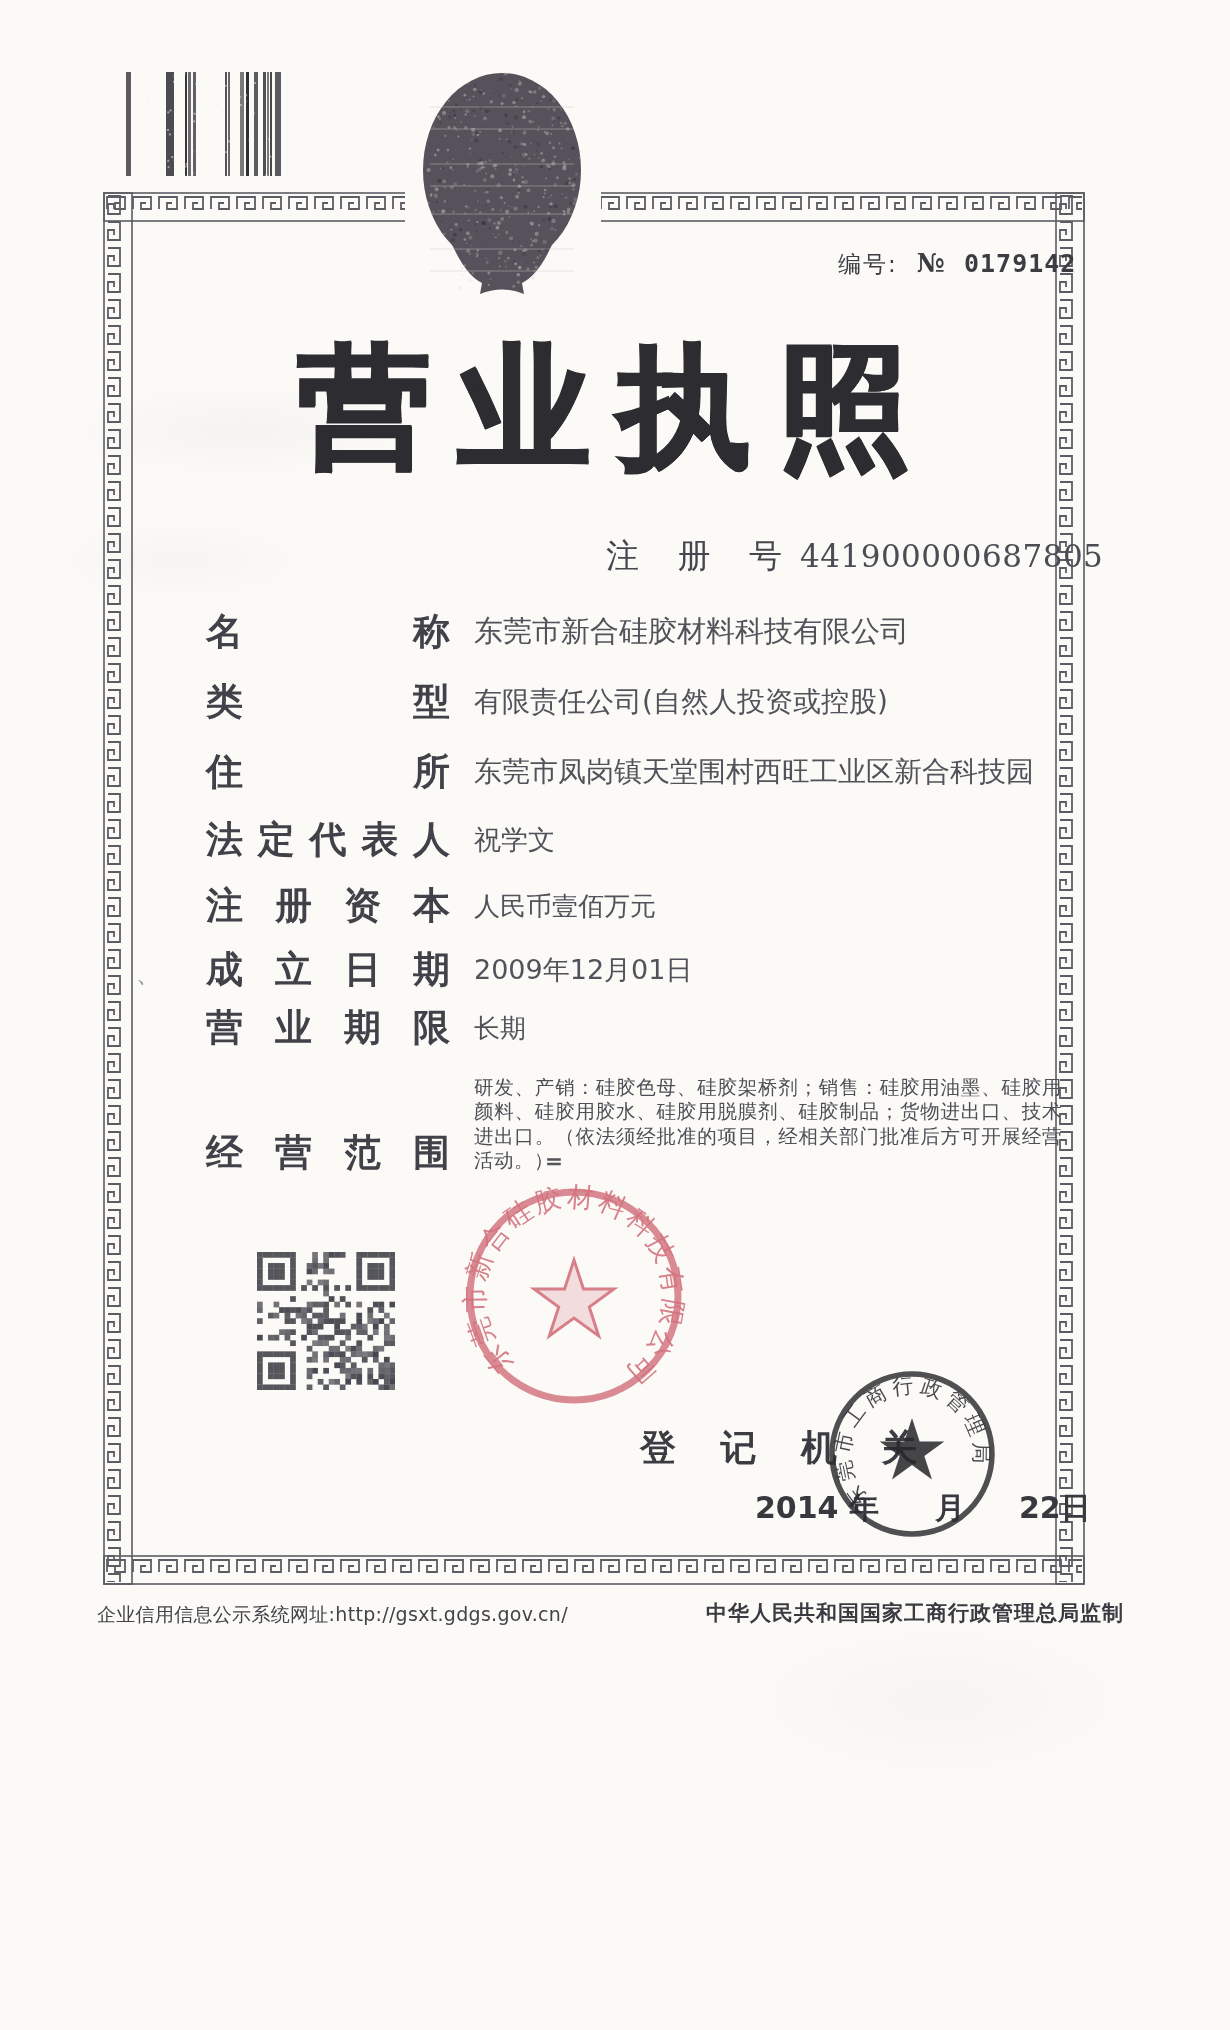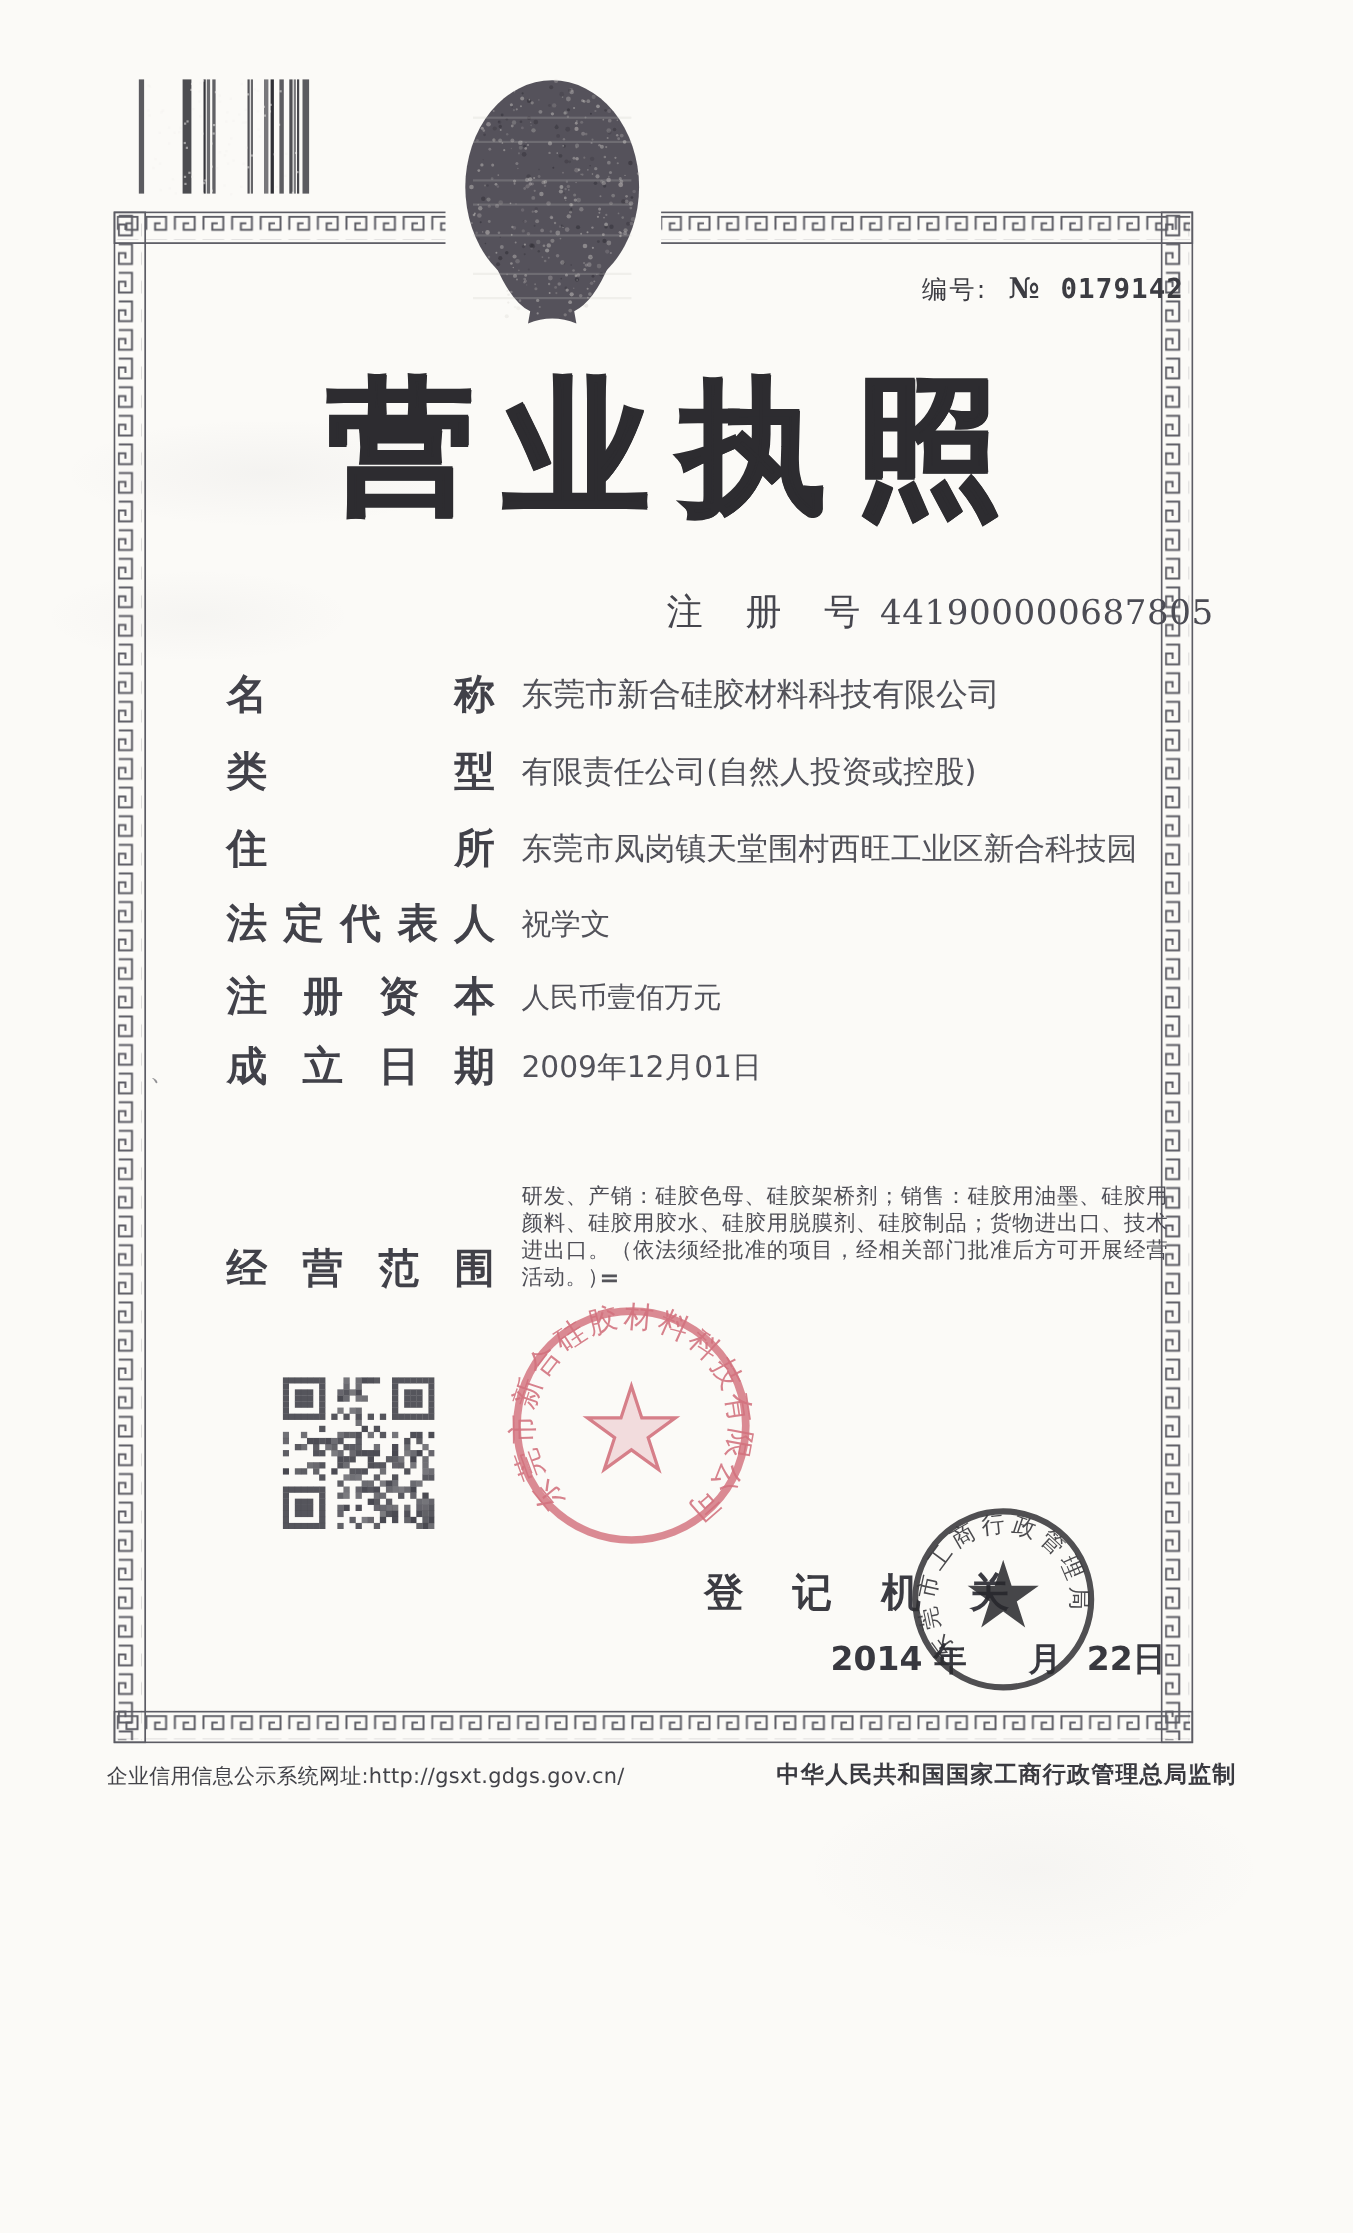--- a/index.html
+++ b/index.html
@@ -633,20 +633,24 @@
     <span class="fvalue" style="font-size:27px">祝学文</span>
   </div>
   <div class="row" style="top:886px">
     <span class="flabel">注册资本</span>
     <span class="fvalue" style="font-size:26px">人民币壹佰万元</span>
   </div>
   <div class="row" style="top:950px">
     <span class="flabel">成立日期</span>
     <span class="fvalue" style="font-size:27px">2009年12月01日</span>
   </div>
+  <div class="row" style="top:1008px">
+    <span class="flabel">营业期限</span>
+    <span class="fvalue" style="font-size:26px">长期</span>
+  </div>
   <div class="row scope" style="top:1070px">
     <span class="flabel">经营范围</span>
     <span class="fvalue">研发、产销：硅胶色母、硅胶架桥剂；销售：硅胶用油墨、硅胶用颜料、硅胶用胶水、硅胶用脱膜剂、硅胶制品；货物进出口、技术进出口。（依法须经批准的项目，经相关部门批准后方可开展经营活动。）</span>
   </div>
 
   <span id="stray-comma" class="abs">、</span>
   <span id="correction-marks" class="abs">〓</span>
 
   <svg id="qr" class="abs" style="left:257px;top:1252px" width="138" height="138">
       <rect x="0.00" y="0.00" width="5.72" height="5.72" fill="#46464e" opacity="0.92"></rect>
@@ -938,21 +942,21 @@
     <path id="cseal-arc" d="M62,189 A90,90 0 1 1 178,189" fill="none"></path>
     <text font-size="27" letter-spacing="3" opacity=".88" fill="#cf6673">
       <textPath href="#cseal-arc" startOffset="2">东莞市新合硅胶材料科技有限公司</textPath>
     </text>
     <path d="M0,-1 L0.225,-0.309 L0.951,-0.309 L0.363,0.118 L0.588,0.809 L0,0.382 L-0.588,0.809 L-0.363,0.118 L-0.951,-0.309 L-0.225,-0.309 Z" transform="translate(120,126) scale(42)" fill="#dd95a0" fill-opacity=".35" stroke="#cf6673" stroke-width=".07" opacity=".9"></path>
   </svg>
 
   <div id="registrar-label" class="abs">登 记 机 关</div>
   <span class="date-part" style="left:755px">2014 年</span>
   <span class="date-part" style="left:935px">月</span>
-  <span class="date-part" style="left:988px">22日</span>
+  <span class="date-part" style="left:1019px">22日</span>
 
   <svg class="abs seal" style="left:824px;top:1366px" width="176" height="176">
     <circle cx="88" cy="88" r="80" fill="none" stroke-width="5.5" opacity=".9" stroke="#2c2c30"></circle>
     <path id="rseal-arc" d="M48,136 A62,62 0 1 1 128,136" fill="none"></path>
     <text font-size="21" letter-spacing="5" opacity=".92" fill="#2c2c30">
       <textPath href="#rseal-arc" startOffset="2">东莞市工商行政管理局</textPath>
     </text>
     <path d="M0,-1 L0.225,-0.309 L0.951,-0.309 L0.363,0.118 L0.588,0.809 L0,0.382 L-0.588,0.809 L-0.363,0.118 L-0.951,-0.309 L-0.225,-0.309 Z" transform="translate(88,86) scale(34)" fill="#28282c" opacity=".93"></path>
   </svg>
 

